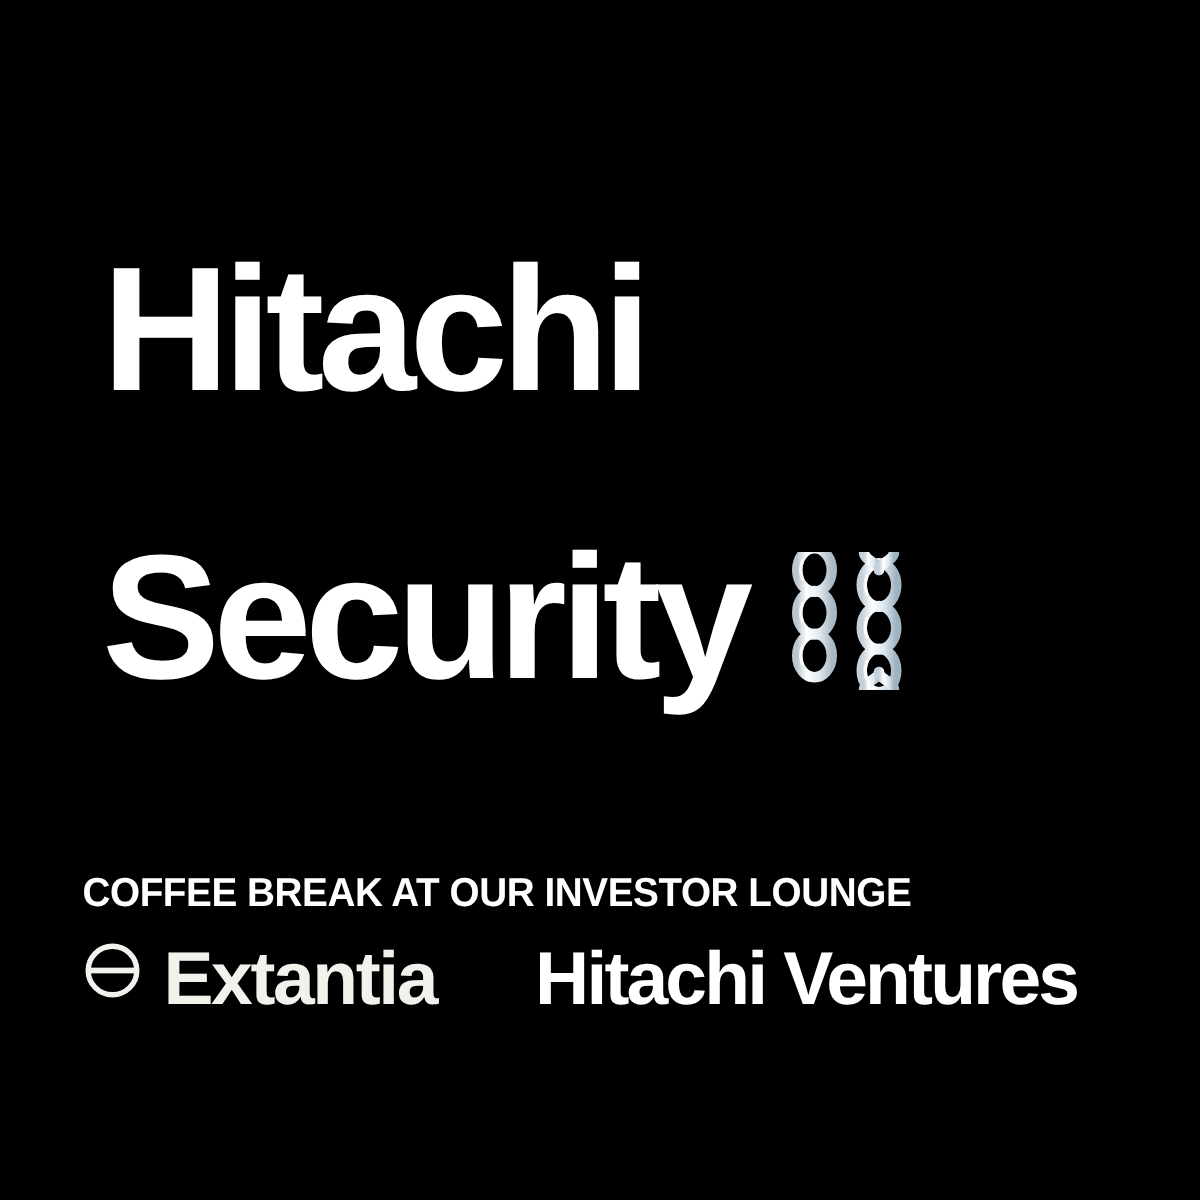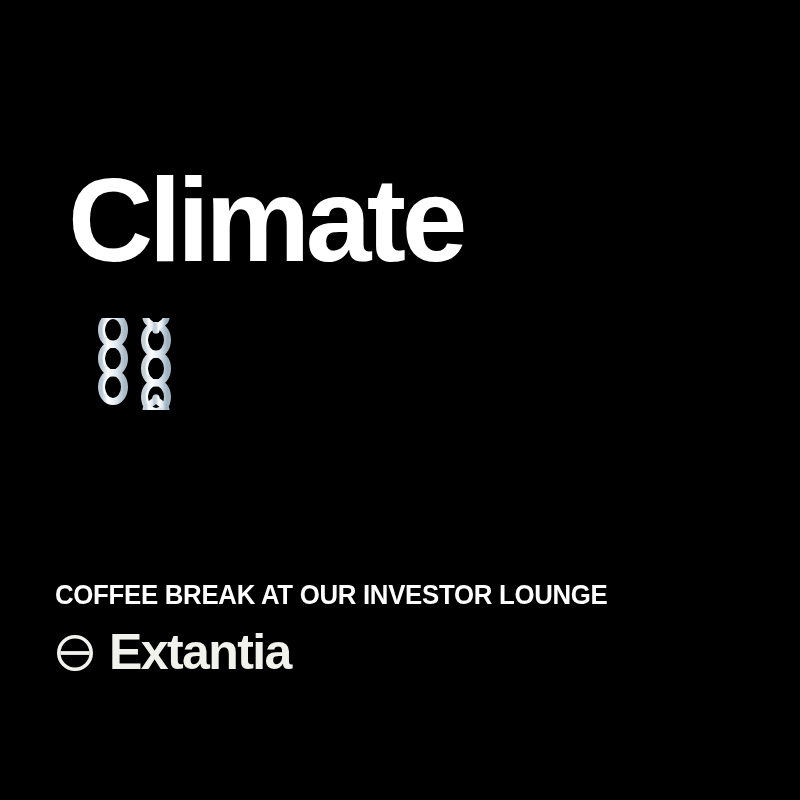--- a/index.html
+++ b/index.html
@@ -83,21 +83,20 @@
 
   .logo-row {
     display: flex;
     align-items: center;
     margin-top: 14px;
     height: 56px;
   }
 
   .extantia-lockup {
     display: flex;
-    align-items: center;
     flex: 0 0 auto;
   }
 
   .extantia-mark {
     width: 40px;
     height: 40px;
     flex: 0 0 auto;
     margin-right: 14px;
     position: relative;
     top: 1px;
@@ -126,23 +125,24 @@
     flex: 0 0 auto;
   }
 </style>
 </head>
 <body>
 
 <div class="card">
 
   <div class="headline">
 
-    <span class="headline-line headline-line-1">Climate</span>
+    <span class="headline-line headline-line-1">Hitachi</span>
 
     <span class="headline-line headline-line-2">
+      <span class="headline-text-2">Security</span>
 
       <span class="chains-icon">
         <svg viewBox="0 0 82 92" xmlns="http://www.w3.org/2000/svg" aria-hidden="true">
           <defs>
             <linearGradient id="chainGrad" x1="0" y1="0" x2="1" y2="0">
               <stop offset="0%" stop-color="#b9c7d2"></stop>
               <stop offset="28%" stop-color="#ffffff"></stop>
               <stop offset="62%" stop-color="#e2eaf0"></stop>
               <stop offset="100%" stop-color="#a9bac7"></stop>
             </linearGradient>
@@ -198,17 +198,18 @@
       <div class="extantia-lockup">
         <span class="extantia-mark">
           <svg viewBox="0 0 40 40" xmlns="http://www.w3.org/2000/svg" aria-hidden="true">
             <circle cx="20" cy="20" r="16.2" fill="none" stroke="#f2f2ec" stroke-width="3.6"></circle>
             <rect x="5.5" y="18.1" width="29" height="3.8" fill="#f2f2ec"></rect>
           </svg>
         </span>
         <span class="extantia-word">Extantia</span>
       </div>
 
+      <div class="hitachi-word">Hitachi Ventures</div>
 
     </div>
   </div>
 
 </div>
 
 </body></html>

